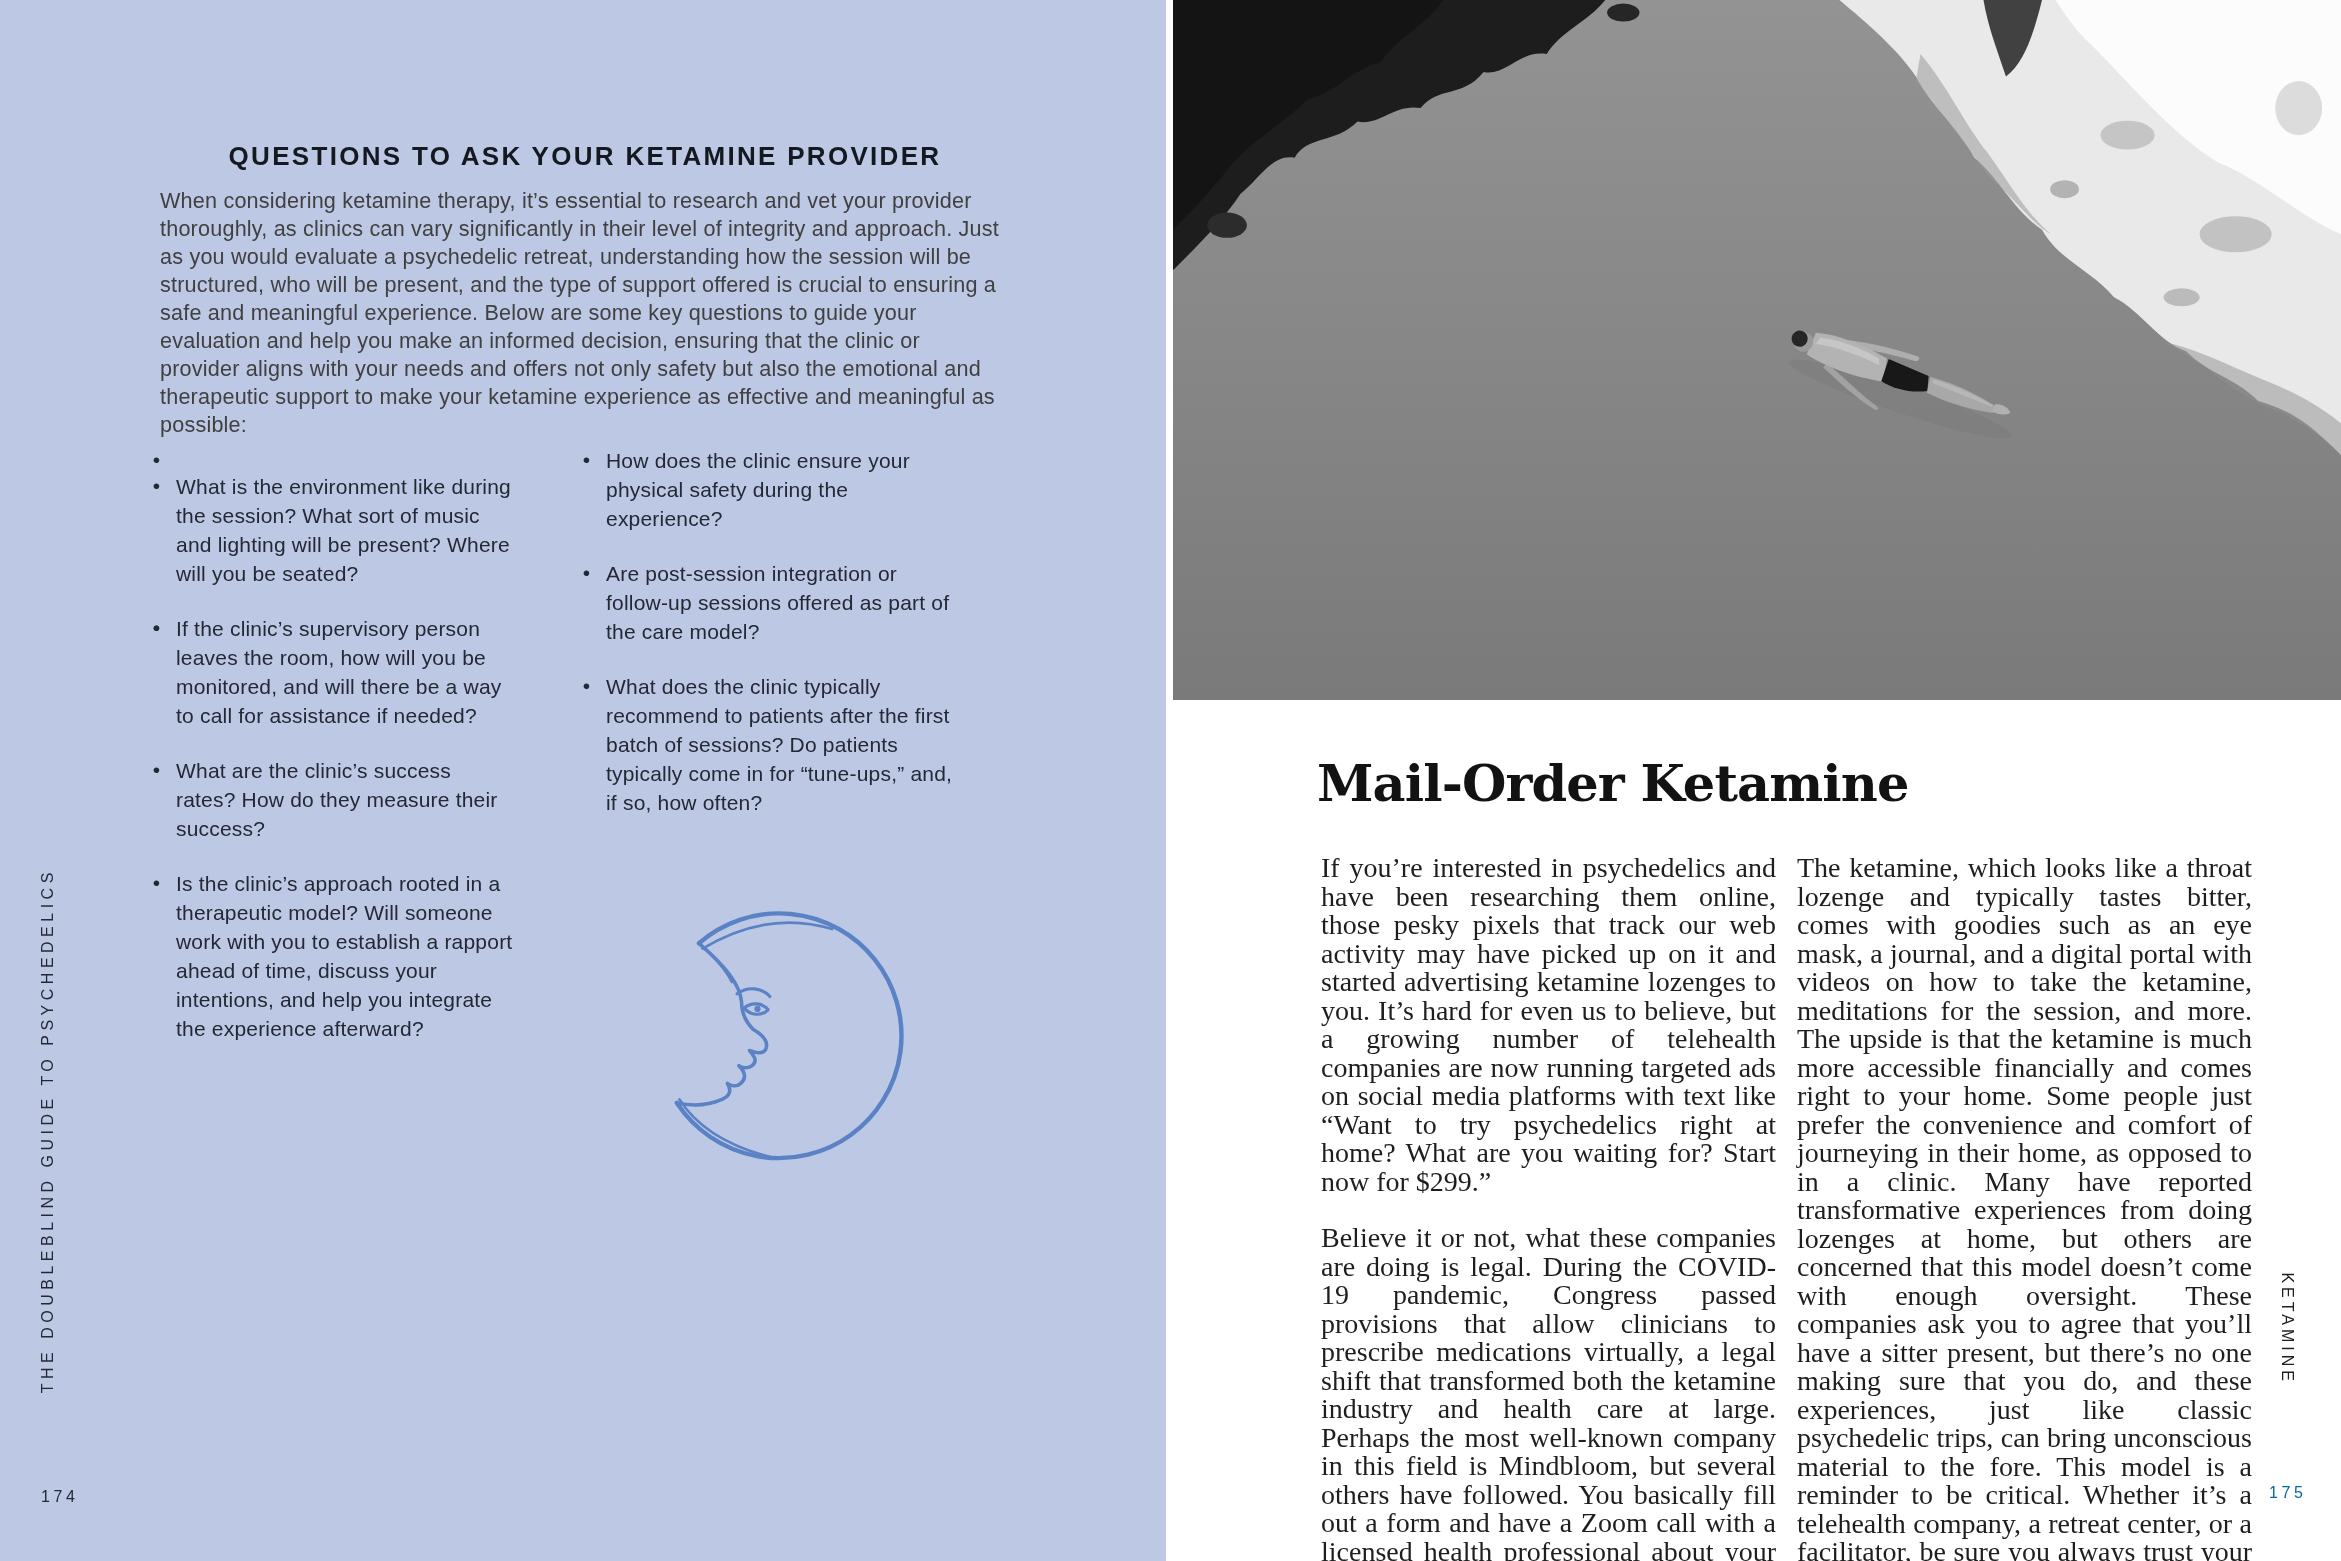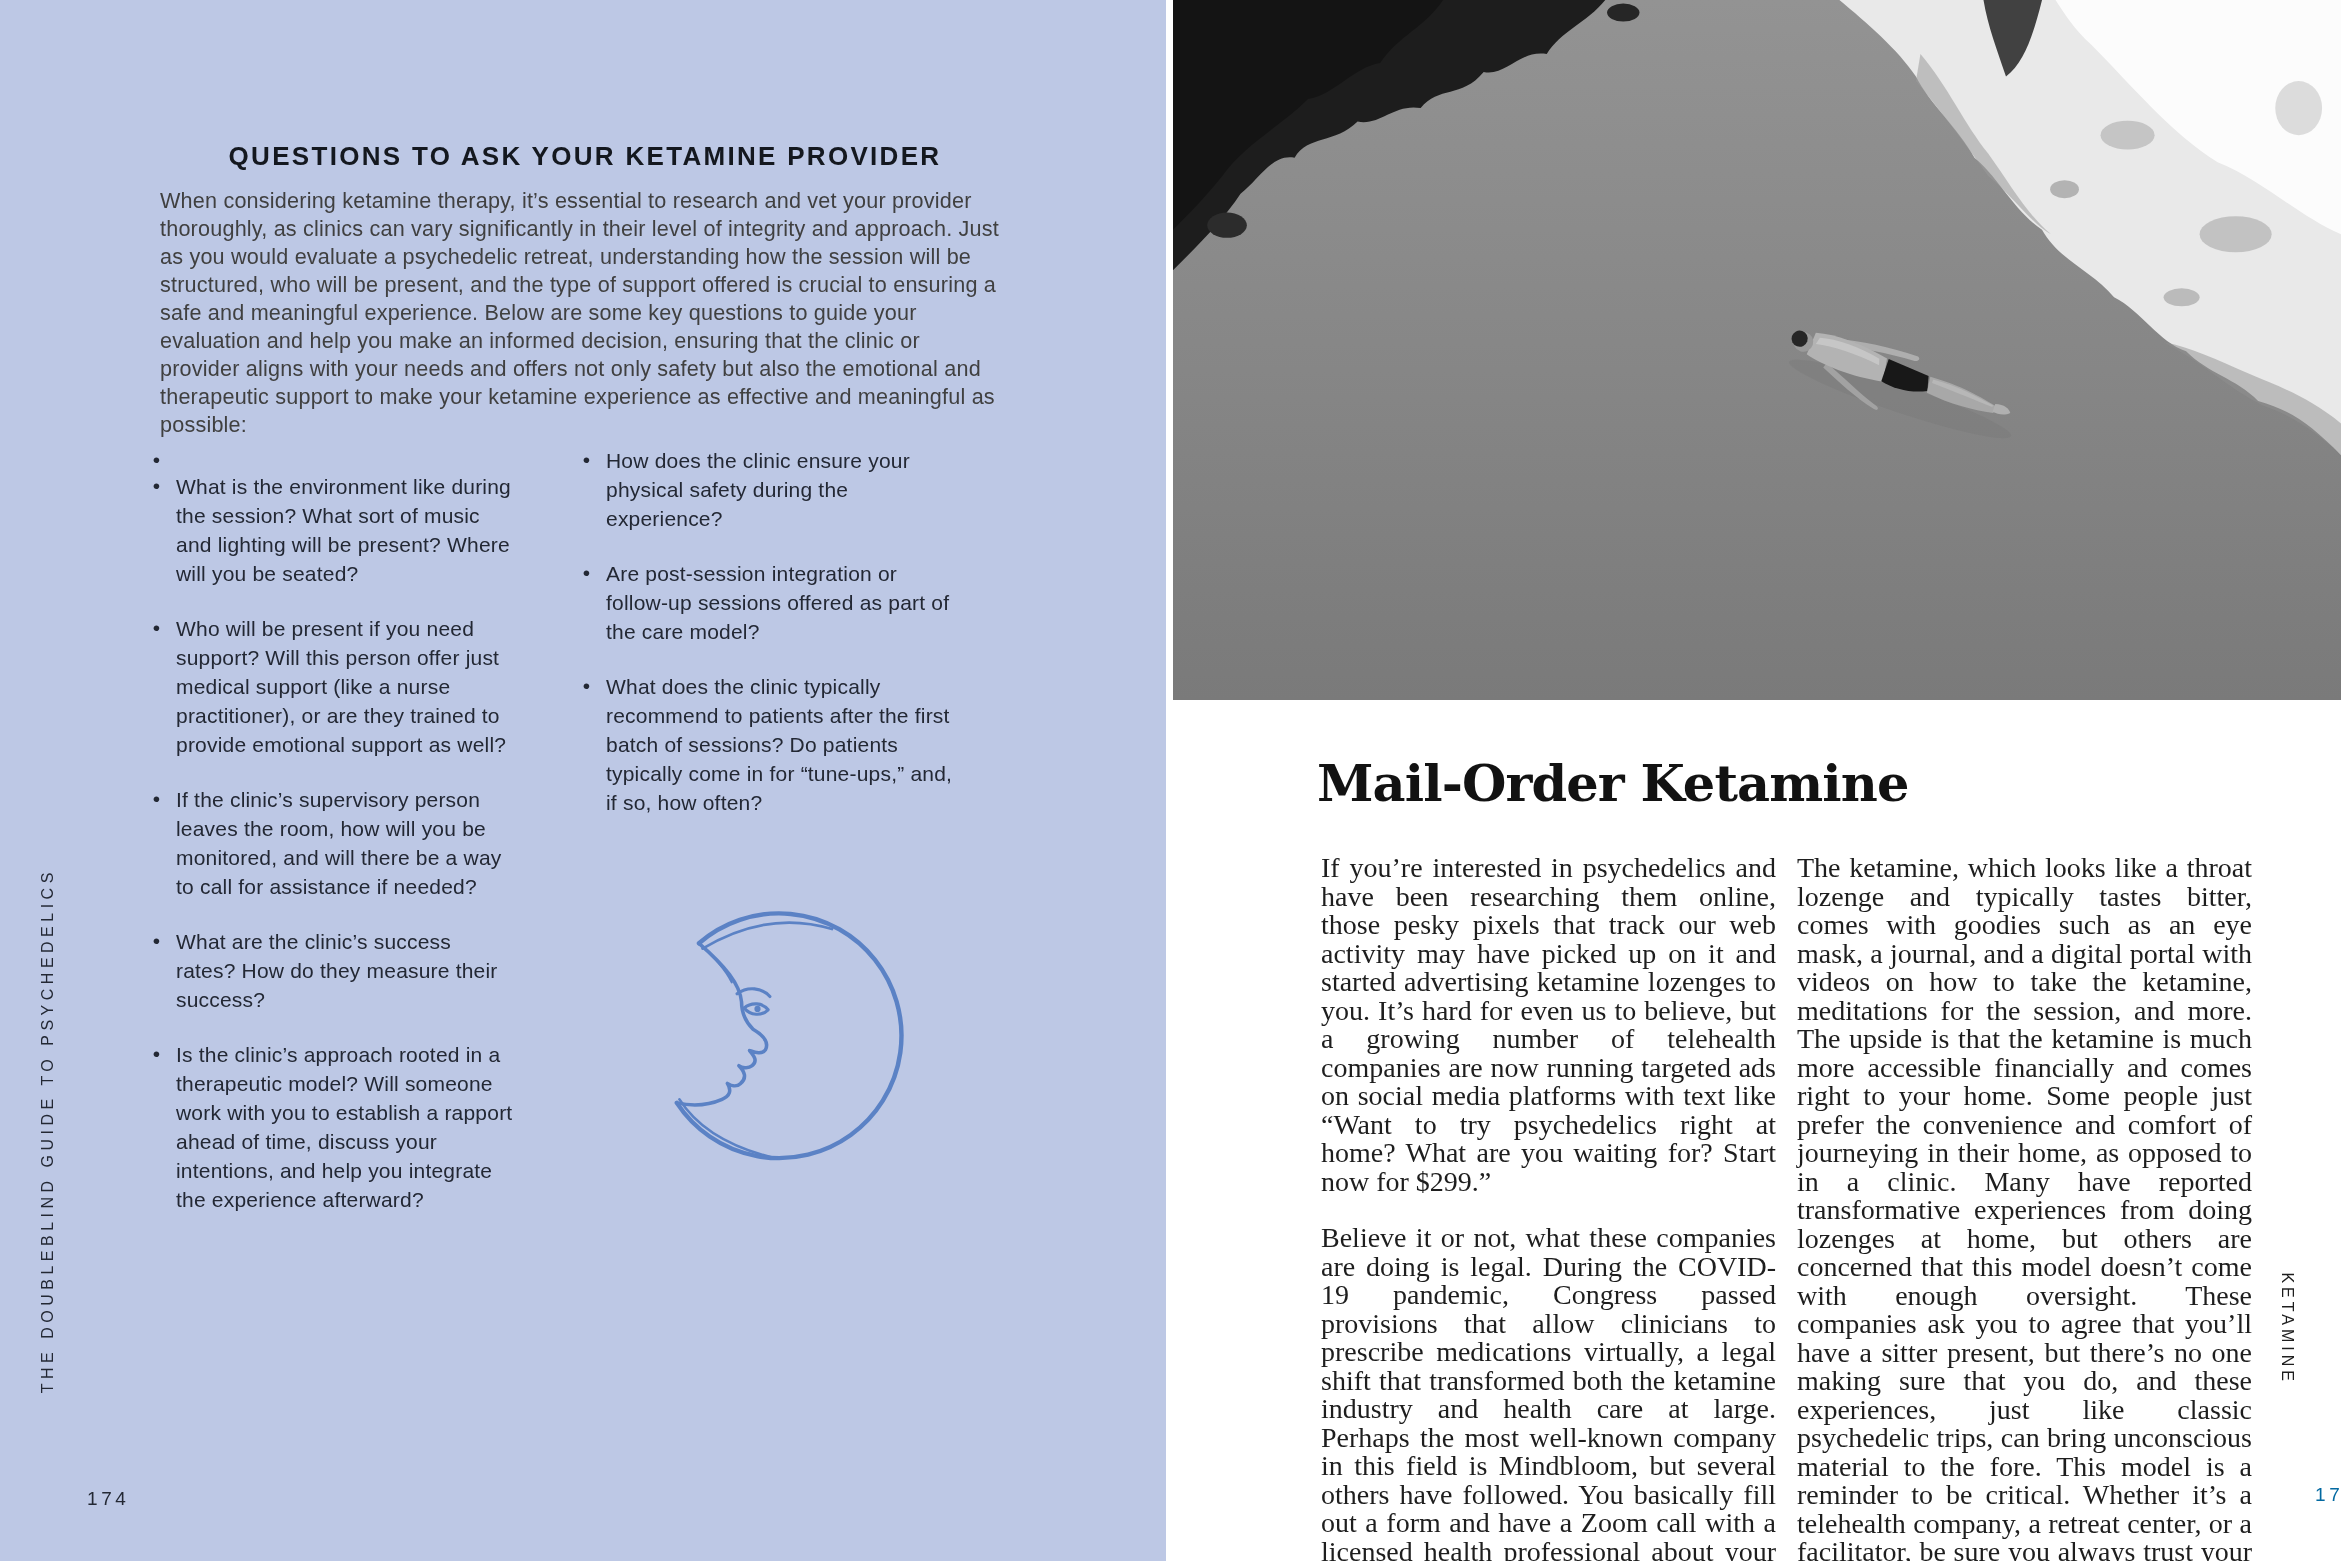--- a/index.html
+++ b/index.html
@@ -14,21 +14,21 @@
   .bullets-col{position:absolute;top:446px;}
   .bullets-col.left{left:151px;width:362px;}
   .bullets-col.right{left:581px;width:383px;}
   .bullet-item{position:relative;padding-left:25px;margin-bottom:26px;
     font-size:21px;line-height:29px;letter-spacing:0.2px;color:#232834;}
   .bullet-dot{position:absolute;left:1.8px;top:-0.9px;}
   .moon{position:absolute;left:644px;top:896px;width:266px;height:279px;}
   .sidebar-left{position:absolute;left:-228px;top:1119px;width:558px;height:23.4px;
     transform:rotate(-90deg);transform-origin:center;text-align:center;white-space:nowrap;
     font-size:16px;letter-spacing:4.5px;color:#232834;}
-  .pagenum{font-size:19px;letter-spacing:3.6px;color:#232834;margin-left:46px;}
+  .pagenum{font-size:16px;letter-spacing:3.6px;color:#232834;}
   .pagenum-left{position:absolute;left:41px;top:1488px;}
 
   
   .page-right{position:absolute;left:1166px;top:0;width:946px;height:1561px;background:#ffffff;}
   .photo{position:absolute;left:7.2px;top:0;width:1168px;height:700px;overflow:hidden;}
   .photo svg{display:block;width:100%;height:100%;}
   .rp-title{position:absolute;left:151px;top:753px;margin:0;
     font-family:"DejaVu Serif","Liberation Serif",serif;font-weight:700;
     font-size:51px;letter-spacing:-0.9px;color:#121212;}
   .col{position:absolute;top:854px;width:455px;}
@@ -55,21 +55,20 @@
     <div class="bullets-col left">
       <div class="bullet-item">
         <span class="bullet-dot">•</span>
       </div>
       <div class="bullet-item">
         <span class="bullet-dot">•</span>
         <span>What is the environment like during the session? What sort of music and lighting will be present? Where will you be seated?</span>
       </div>
       <div class="bullet-item">
         <span class="bullet-dot">•</span>
-        <span>Who will be present if you need support? Will this person offer just medical support (like a nurse practitioner), or are they trained to provide emotional support as well?</span>
       </div>
       <div class="bullet-item">
         <span class="bullet-dot">•</span>
         <span>If the clinic’s supervisory person leaves the room, how will you be monitored, and will there be a way to call for assistance if needed?</span>
       </div>
       <div class="bullet-item">
         <span class="bullet-dot">•</span>
         <span>What are the clinic’s success rates? How do they measure their success?</span>
       </div>
       <div class="bullet-item">

